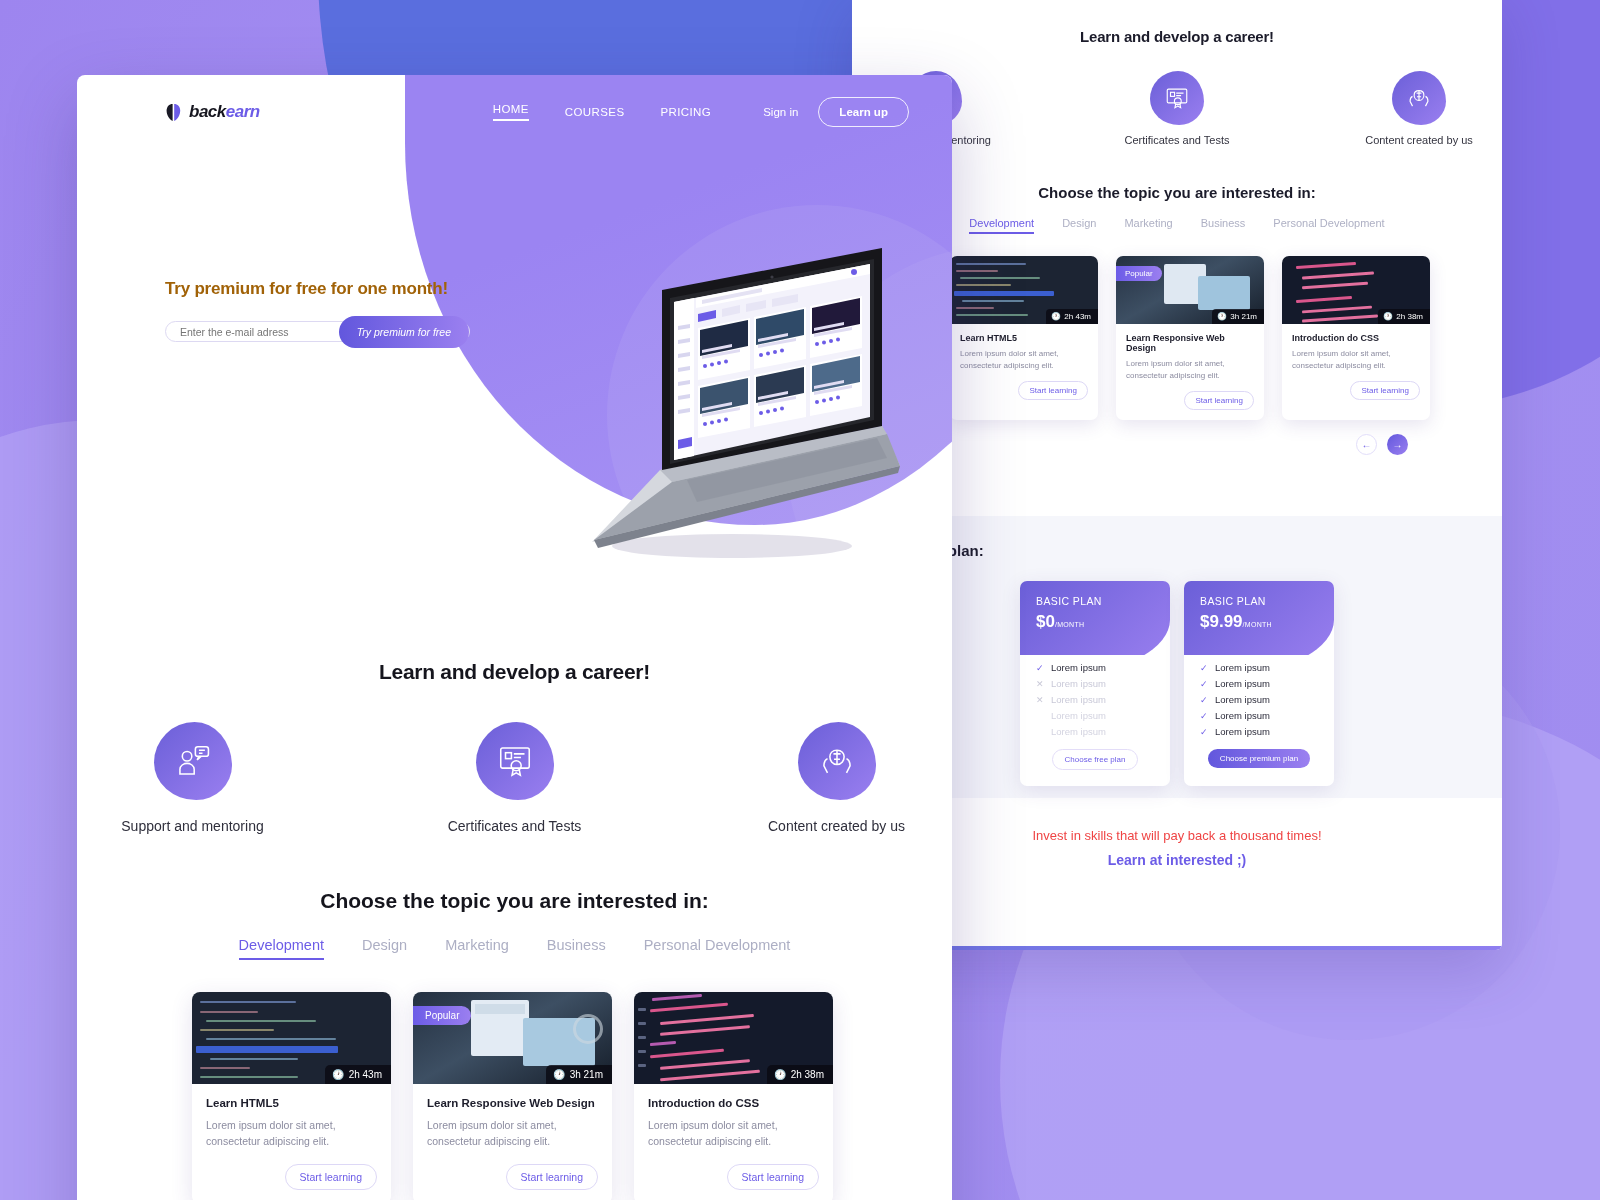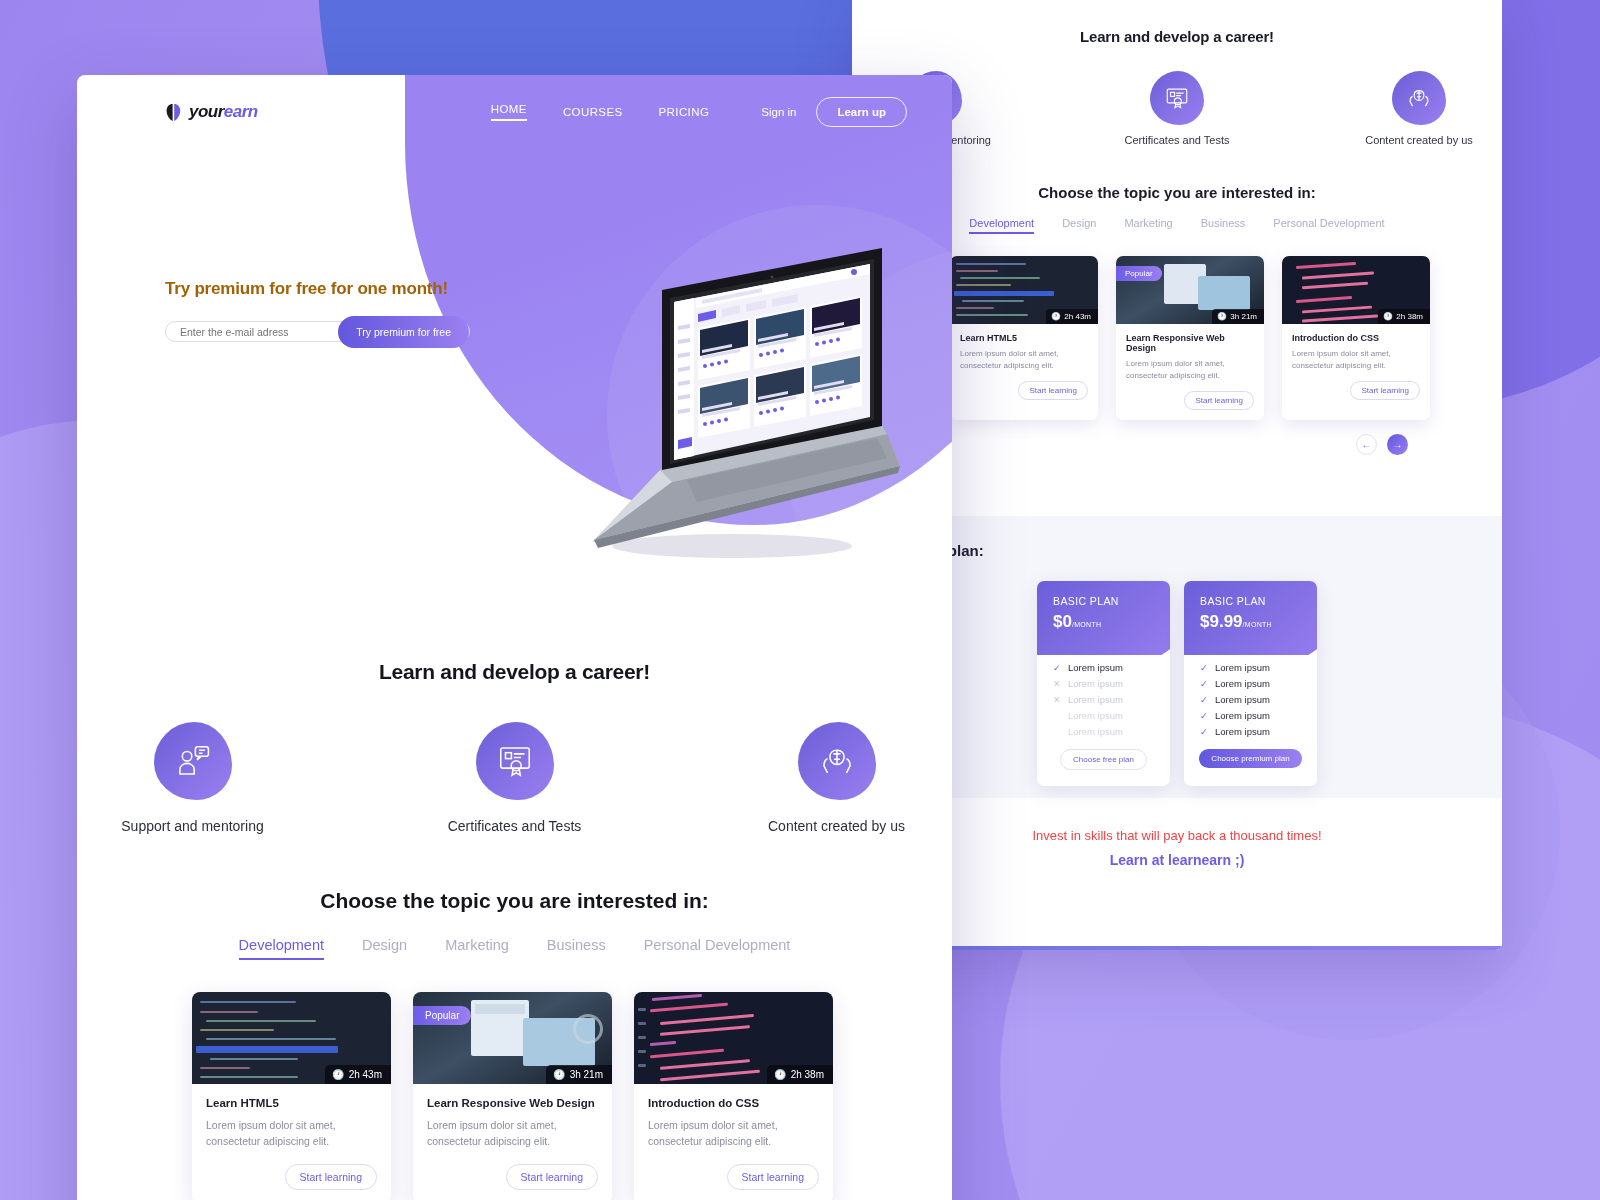--- a/index.html
+++ b/index.html
@@ -146,21 +146,21 @@
     position: absolute; left: 0; top: 488px;
     width: 650px; height: 282px;
     background: #f5f6fb;
   }
   .pr-plan-title {
     text-align: left; font-size: 15px; font-weight: bold;
     color: #1b1b2a; padding-top: 26px;
   }
   .pr-plans { display: flex; justify-content: center; gap: 14px; margin-top: 22px; }
   .pr-plan {
-    width: 133px; background: #fff; border-radius: 7px;
+    width: 150px; background: #fff; border-radius: 7px;
     box-shadow: 0 5px 20px rgba(70,50,140,.12);
     overflow: hidden; position: relative; padding-bottom: 16px;
   }
   .pr-plan-head {
     position: relative; height: 74px; color: #fff;
     padding: 14px 0 0 16px; overflow: hidden;
   }
   .pr-plan-head::before {
     content: ""; position: absolute; left: 0; top: 0;
     width: 150px; height: 92px;
@@ -259,20 +259,21 @@
   .hero-input {
     flex: 1; border: none; outline: none; background: transparent;
     font-size: 10.5px; color: #9d9db4; padding-left: 14px;
     font-family: "Liberation Sans", sans-serif;
   }
   .hero-submit {
     border: none; border-radius: 16px; color: #fff; font-size: 10.5px;
     background: linear-gradient(90deg,#6257dd,#9b80f0);
     padding: 0 18px; height: 32px; cursor: pointer;
     font-family: "Liberation Sans", sans-serif;
+    font-style: italic;
   }
 
   
   .laptop { position: absolute; left: 505px; top: 155px; z-index: 4; width: 330px; height: 340px; }
 
   
   .pl-title { text-align: center; font-size: 21px; font-weight: bold; color: #15151d; margin-top: 65px; letter-spacing: -.3px;}
   .pl-features { display: flex; justify-content: center; gap: 142px; margin-top: 38px; }
   .pl-feat { width: 180px; text-align: center; }
   .pl-blob {
@@ -518,21 +519,21 @@
                 <span>Lorem ipsum</span>
               </div>
         </div>
         <button class="pr-plan-btn solid">Choose premium plan</button>
       </div>
     </div>
   </div>
 
   <div class="pr-cta">
     <div class="pr-cta-1">Invest in skills that will pay back a thousand times!</div>
-    <div class="pr-cta-2">Learn at learnearn ;)</div>
+    <div class="pr-cta-2">Learn at interested ;)</div>
   </div>
 
   <div class="pr-footer">
     
     
   </div>
 
  </div>
 </div>
 
@@ -542,21 +543,21 @@
     <div class="hero-blob"></div>
     <div class="hero-blob2"></div>
     <div class="hero-blob3"></div>
 
     <div class="navbar">
       <div class="logo">
         <svg class="logo-mark" viewBox="0 0 17 19">
           <path d="M7.6 1C4.2 1 1.6 3.6 1.6 7.6c0 4.6 2.4 8.6 6 10.4z" fill="#1a1a26"></path>
           <path d="M9.2 1c3.4 0 6 2.6 6 6.6 0 4.6-2.4 8.6-6 10.4z" fill="#6c5ce7"></path>
         </svg>
-        <div class="logo-text"><span>your</span><span class="accent">earn</span></div>
+        <div class="logo-text"><span>back</span><span class="accent">earn</span></div>
       </div>
       <div class="nav-links">
         <div class="nav-link active">HOME</div>
         <div class="nav-link">COURSES</div>
         <div class="nav-link">PRICING</div>
       </div>
       <div class="nav-auth">
         <div class="sign-in">Sign in</div>
         <button class="sign-up">Learn up</button>
       </div>

